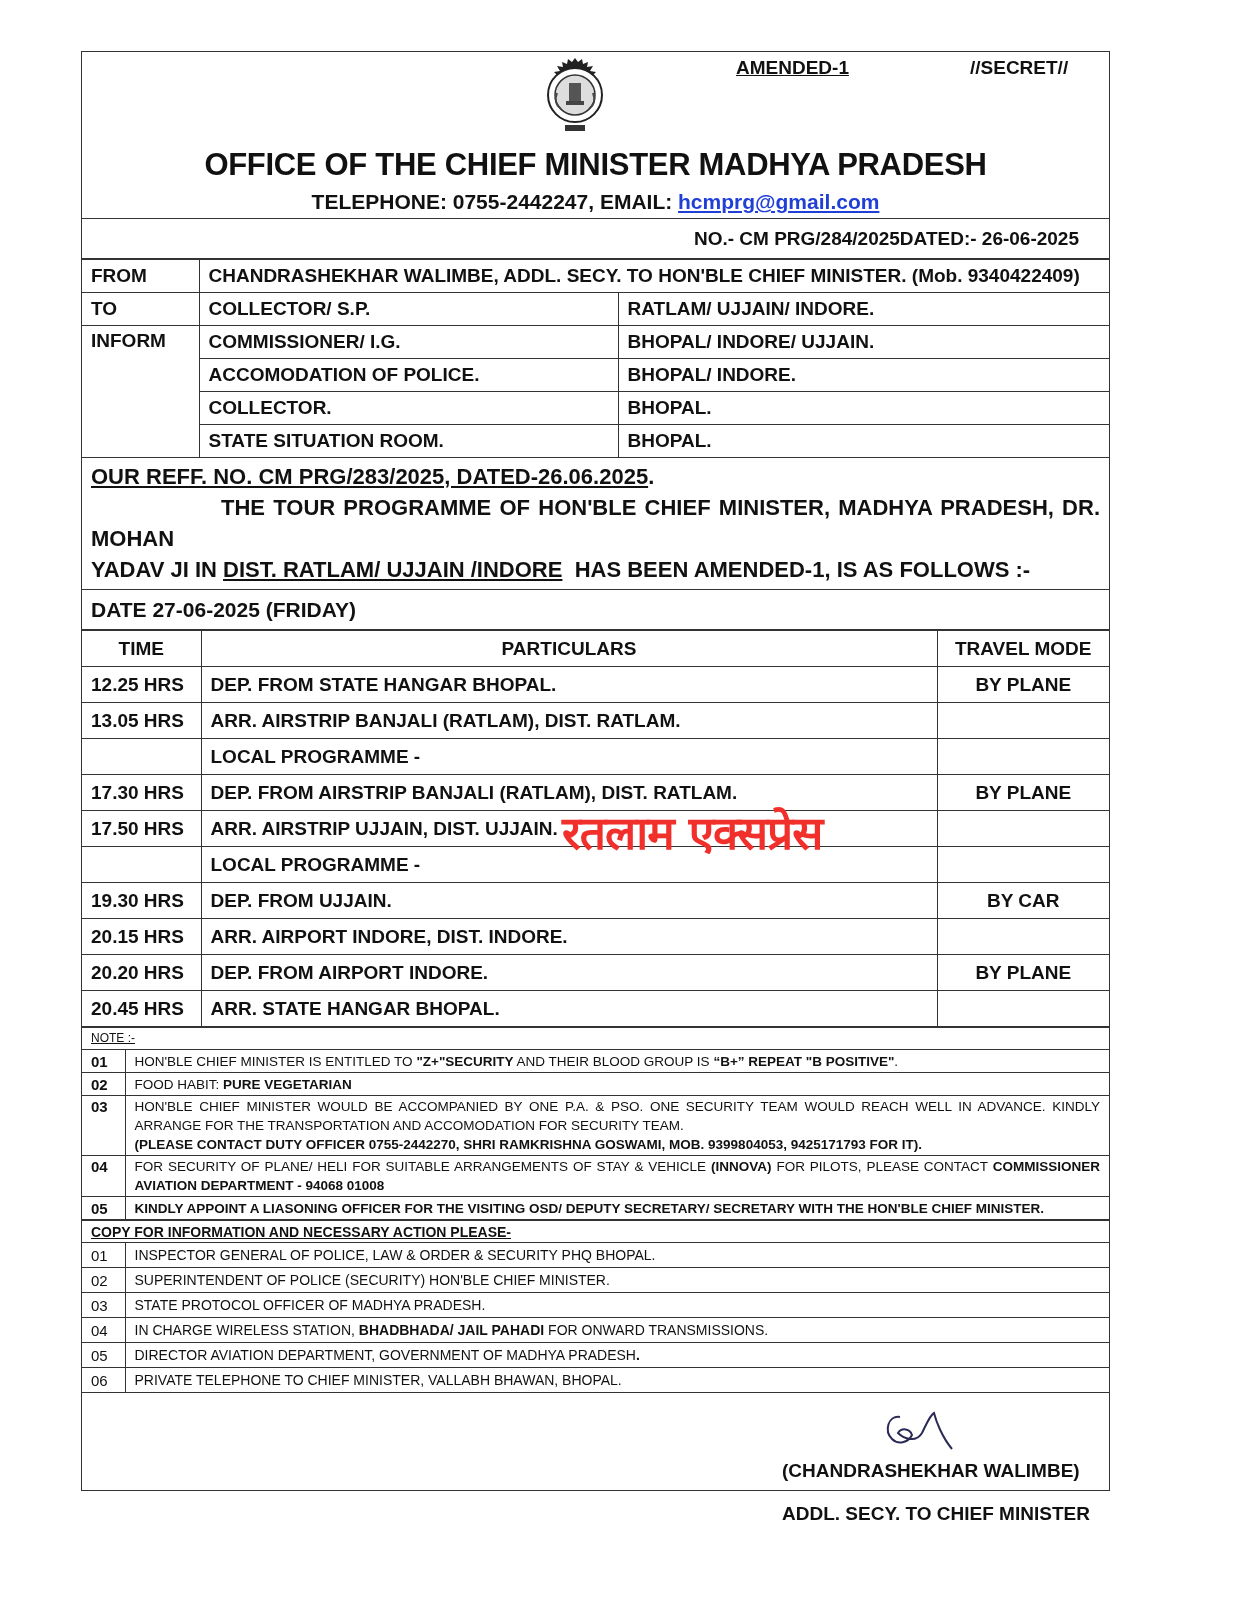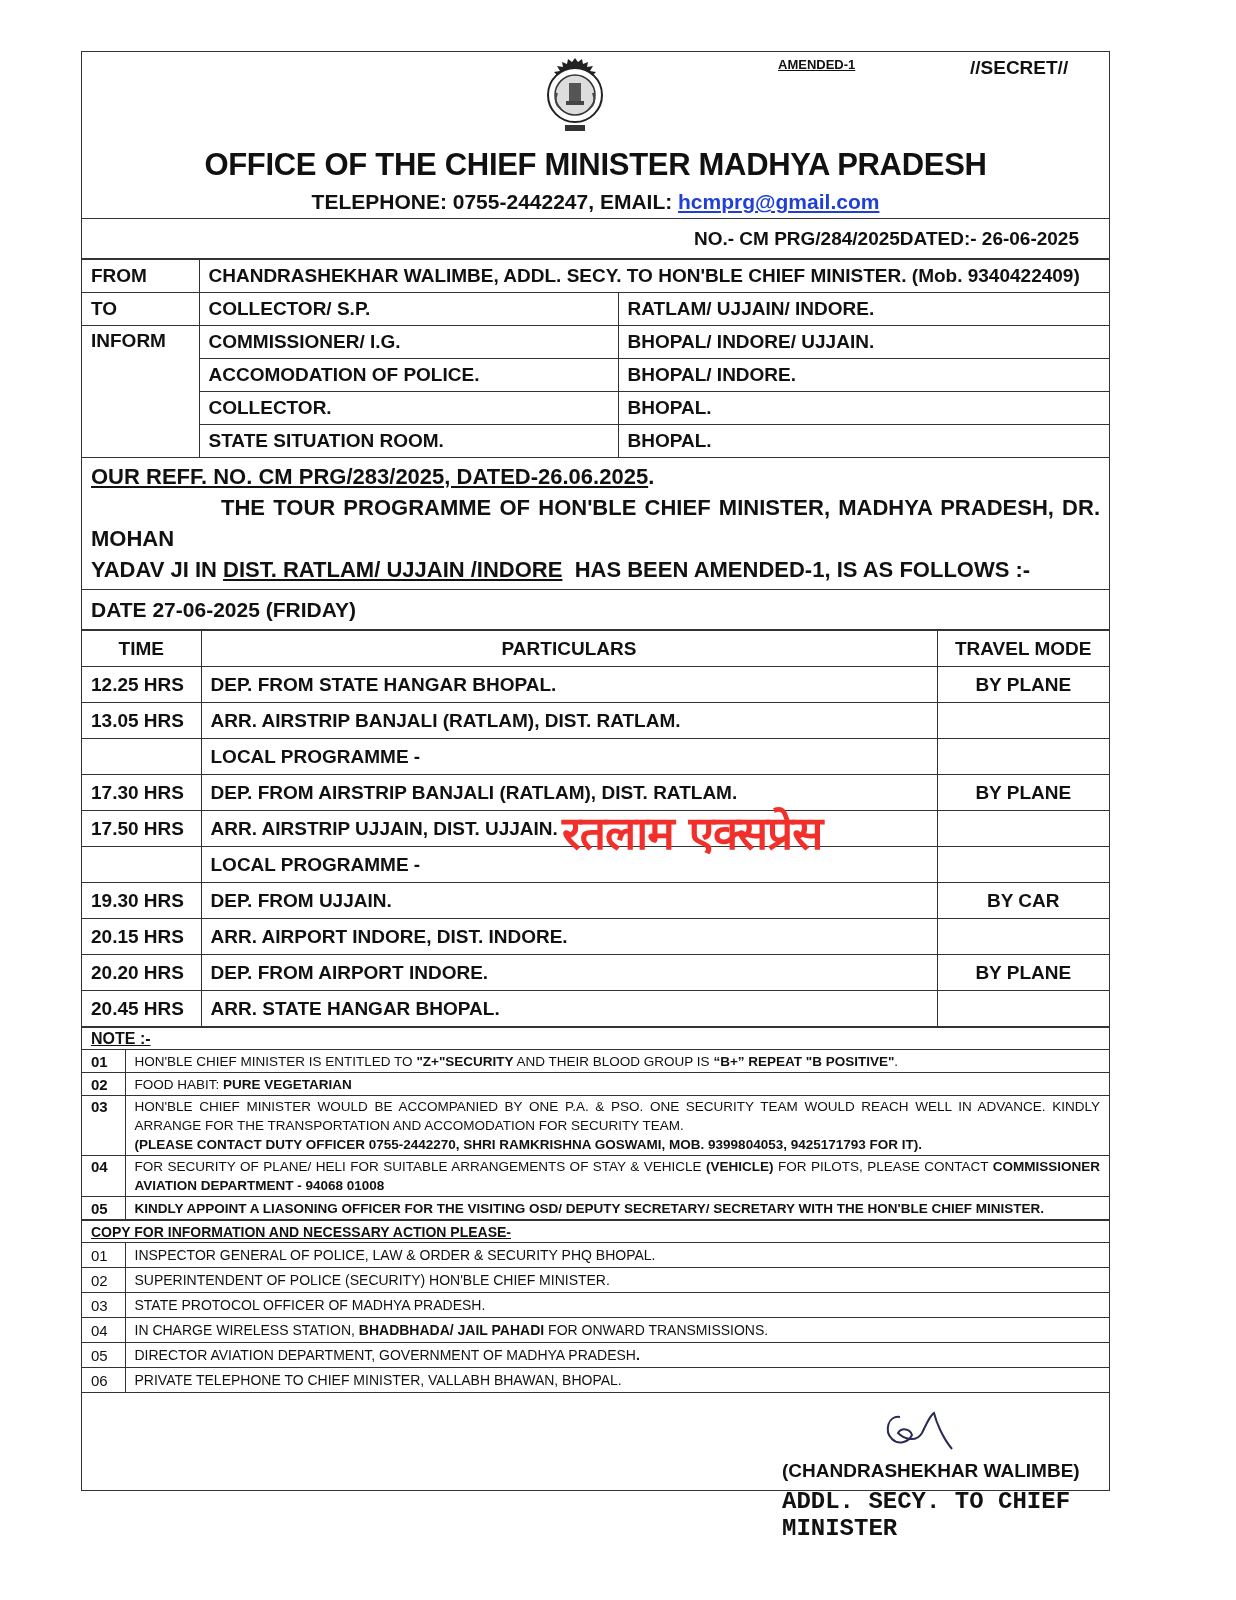--- a/index.html
+++ b/index.html
@@ -1,20 +1,20 @@
 <!DOCTYPE html>
 <html><head>
 <meta charset="utf-8">
 <style>
   * { box-sizing: border-box; margin: 0; padding: 0; }
   html, body { width: 1236px; height: 1600px; background: #ffffff; }
   body { font-family: "Liberation Sans", sans-serif; color: #111; position: relative; }
   .page { position: absolute; left: 81px; top: 51px; width: 1029px; height: 1440px; border: 1.5px solid #333; }
   .hdr { position: relative; height: 167px; border-bottom: 1.5px solid #333; }
-  .amended { position: absolute; left: 696px; top: 5px; font-size: 13px; font-weight: bold; text-decoration: underline; }
+  .amended { position: absolute; left: 654px; top: 5px; font-size: 19px; font-weight: bold; text-decoration: underline; }
   .secret { position: absolute; left: 888px; top: 5px; font-size: 19px; font-weight: bold; }
   .emblem { position: absolute; left: 455px; top: 3px; width: 76px; height: 92px; }
   .title { position: absolute; left: 0; right: 0; top: 95px; text-align: center; font-size: 31px; font-weight: bold; letter-spacing: -0.3px; }
   .contact { position: absolute; left: 0; right: 0; top: 138px; text-align: center; font-size: 21px; font-weight: bold; }
   .contact a { color: #1f3fd6; text-decoration: underline; }
   table { border-collapse: collapse; width: 100%; }
   td { border: 1.5px solid #333; font-size: 19px; font-weight: bold; padding: 0 9px; vertical-align: middle; }
   .refrow { height: 40px; display: flex; justify-content: flex-end; align-items: center; padding: 0 30px 0 9px; border-bottom: 1.5px solid #333; font-size: 19px; font-weight: bold; }
   .addr td { height: 33px; }
   .addr .c1 { width: 117px; }
@@ -29,31 +29,31 @@
   .sched .h { text-align: center; }
   .sched tr td:first-child { border-left: none; }
   .sched tr td:last-child { border-right: none; }
   .addr tr td:first-child { border-left: none; }
   .addr tr td:last-child { border-right: none; }
   .notes td { font-size: 13.5px; font-weight: normal; height: 23px; padding: 1px 9px; line-height: 19px; }
   .notes .n { width: 43px; font-weight: bold; font-size: 15px; text-align: left; padding-left: 9px; }
   .notes b { font-weight: bold; }
   .notes tr td:first-child { border-left: none; }
   .notes tr td:last-child { border-right: none; }
-  .notes .head { font-weight: bold; text-decoration: underline; font-size: 16px; height: 22px; }
+  .notes .head { font-weight: normal; text-decoration: underline; font-size: 12px; height: 22px; }
   .notes .just { text-align: justify; }
   .copy td { font-size: 14px; font-weight: normal; height: 25px; padding: 0 9px; }
   .copy .n { width: 43px; font-size: 15px; }
   .copy b { font-weight: bold; }
   .copy tr td:first-child { border-left: none; }
   .copy tr td:last-child { border-right: none; }
   .sig { position: relative; height: 124px; }
   .sig svg { position: absolute; left: 800px; top: 16px; }
   .signame { position: absolute; left: 700px; top: 67px; font-size: 19px; font-weight: bold; }
-  .sigdesig { position: absolute; left: 700px; top: 95px; font-size: 24px; font-weight: bold; font-family: Liberation Mono, monospace; }
+  .sigdesig { position: absolute; left: 700px; top: 110px; font-size: 19px; font-weight: bold; }
   .watermark { position: absolute; left: 562px; top: 800px; font-size: 46px; font-weight: bold; color: #f1302b; font-family: "DejaVu Sans", sans-serif; letter-spacing: -1px; }
 </style>
 </head>
 <body>
 
 <div class="page">
 
   <div class="hdr">
     <span class="amended">AMENDED-1</span>
     <span class="secret">//SECRET//</span>
@@ -194,21 +194,21 @@
     <tr>
       <td class="n">02</td>
       <td><span>FOOD HABIT: </span><b>PURE VEGETARIAN</b></td>
     </tr>
     <tr>
       <td class="n" style="vertical-align:top">03</td>
       <td class="just"><span>HON'BLE CHIEF MINISTER WOULD BE ACCOMPANIED BY ONE P.A. &amp; PSO. ONE SECURITY TEAM WOULD REACH WELL IN ADVANCE. KINDLY ARRANGE FOR THE TRANSPORTATION AND ACCOMODATION FOR SECURITY TEAM.</span><br><b>(PLEASE CONTACT DUTY OFFICER 0755-2442270, SHRI RAMKRISHNA GOSWAMI, MOB. 9399804053, 9425171793 FOR IT).</b></td>
     </tr>
     <tr>
       <td class="n" style="vertical-align:top">04</td>
-      <td class="just"><span>FOR SECURITY OF PLANE/ HELI FOR SUITABLE ARRANGEMENTS OF STAY &amp; VEHICLE </span><b>(VEHICLE)</b><span> FOR PILOTS, PLEASE CONTACT </span><b>COMMISSIONER AVIATION DEPARTMENT - 94068 01008</b></td>
+      <td class="just"><span>FOR SECURITY OF PLANE/ HELI FOR SUITABLE ARRANGEMENTS OF STAY &amp; VEHICLE </span><b>(INNOVA)</b><span> FOR PILOTS, PLEASE CONTACT </span><b>COMMISSIONER AVIATION DEPARTMENT - 94068 01008</b></td>
     </tr>
     <tr>
       <td class="n">05</td>
       <td><b>KINDLY APPOINT A LIASONING OFFICER FOR THE VISITING OSD/ DEPUTY SECRETARY/ SECRETARY WITH THE HON'BLE CHIEF MINISTER.</b></td>
     </tr>
   </tbody>
     </table>
 
   <table class="copy">
     <tbody>

